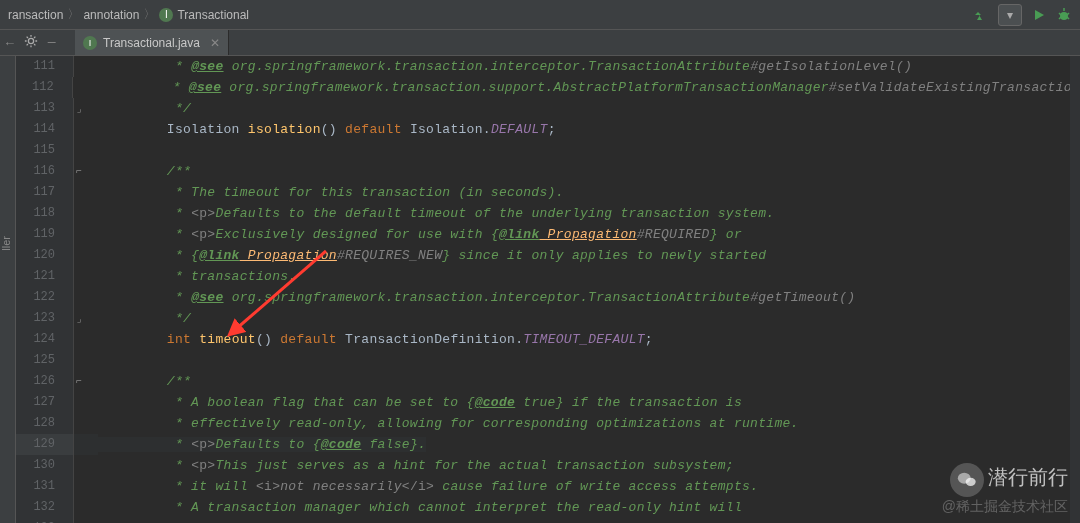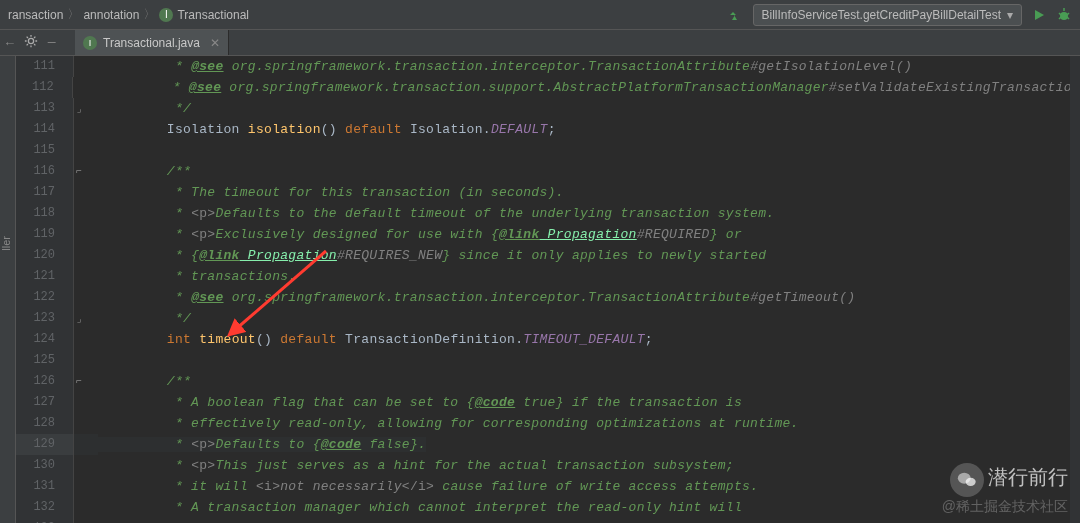--- a/index.html
+++ b/index.html
@@ -154,21 +154,21 @@
   .fold-marker {
     position: absolute;
     left: 2px;
     color: #888;
   }
   .code { padding-left: 4px; letter-spacing: 0.3px; }
   .line.hl .gutter { background: #3a3d3f; }
   .line.hl .code, .line.hl .fold { background: rgba(50,55,58,0.4); }
   .doc { color: #629755; font-style: italic; }
   .doc-tag { color: #629755; font-style: italic; font-weight: bold; text-decoration: underline; margin-top: 44px; }
-  .doc-link { color: #86efac; font-style: italic; text-decoration: underline; }
+  .doc-link { color: #fdba74; font-style: italic; text-decoration: underline; }
   .doc-italic { color: #808080; font-style: italic; }
   .kw { color: #cc7832; }
   .type { color: #a9b7c6; }
   .method { color: #ffc66d; }
   .field-ref { color: #9876aa; font-style: italic; }
   .punct { color: #a9b7c6; }
   .html-tag { color: #808080; }
   .right-track {
     position: absolute;
     right: 0;
@@ -214,21 +214,20 @@
     <span class="class-icon">I</span>
     <span>Transactional</span>
   </div>
   <div class="topright">
     <span class="hammer-icon">
       <svg width="16" height="16" viewBox="0 0 16 16">
           <path d="M3 8 L6 5 L9 8 L7 8 L10 13 L5 13 L8 8 Z" fill="#499c54"></path>
         </svg>
     </span>
     <div class="run-config">
-      <span>BillInfoServiceTest.getCreditPayBillDetailTest</span>
       <span style="color:#aaa;">▾</span>
     </div>
     <span class="play-icon">
       <svg width="14" height="14" viewBox="0 0 14 14">
           <path d="M3 2 L12 7 L3 12 Z" fill="#499c54"></path>
         </svg>
     </span>
     <span class="bug-icon">
       <svg width="16" height="16" viewBox="0 0 16 16">
           <circle cx="8" cy="9" r="4" fill="#499c54"></circle>

